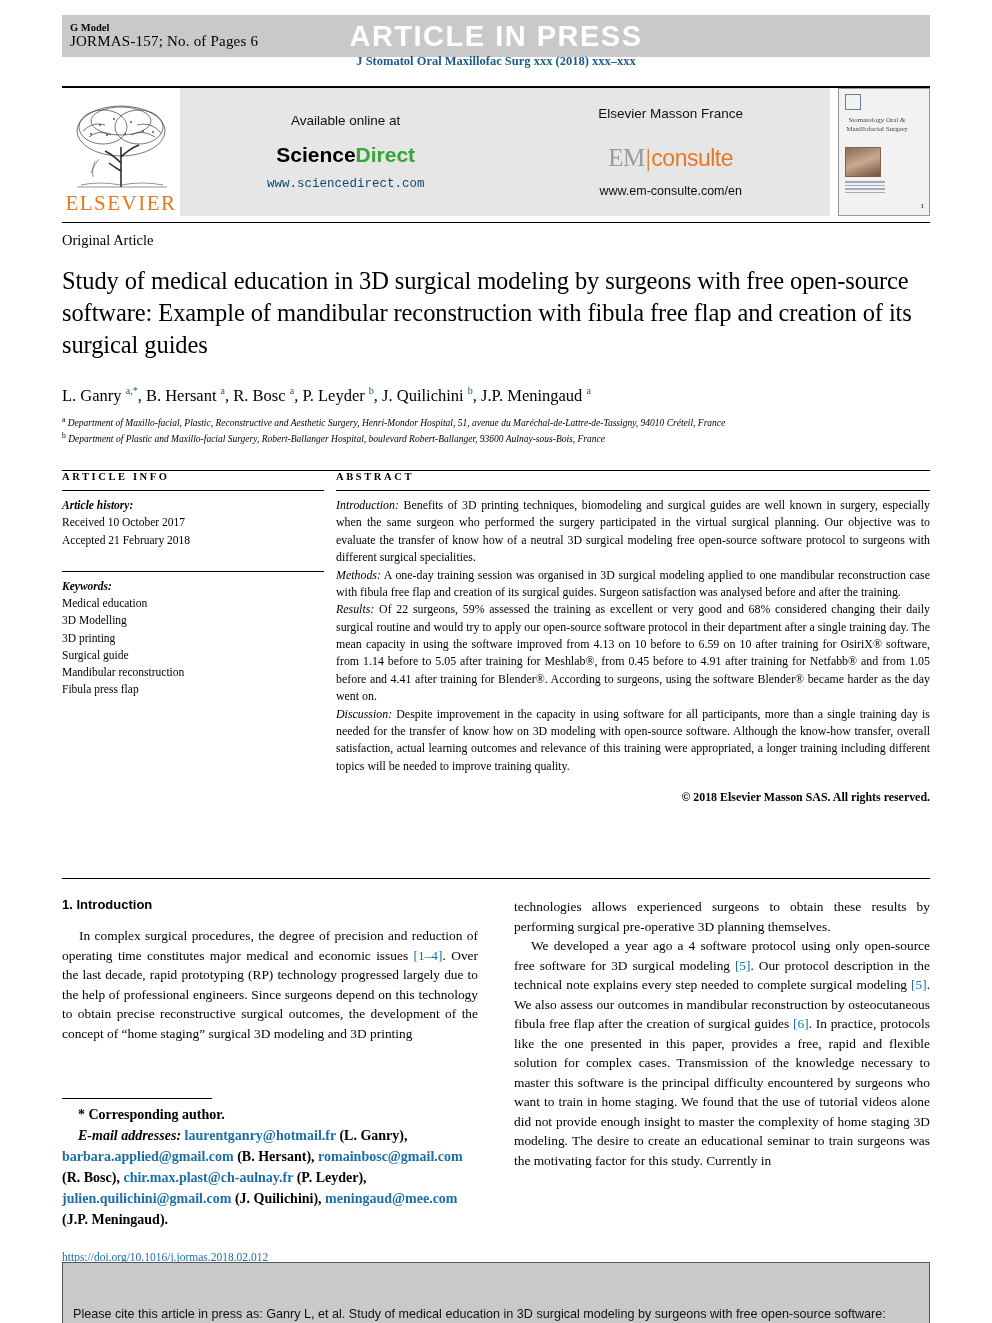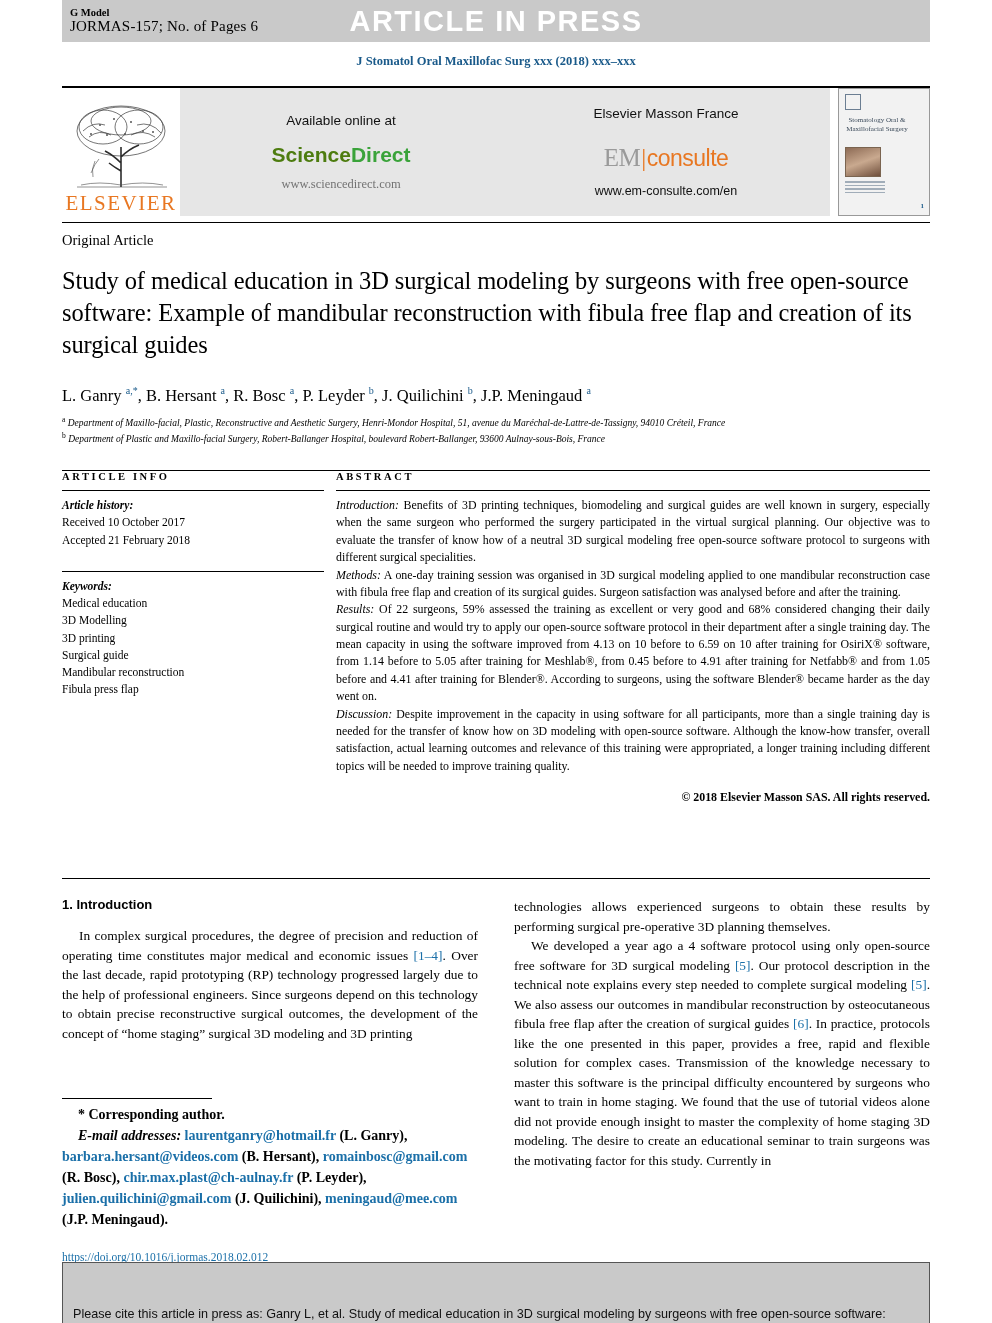--- a/index.html
+++ b/index.html
@@ -19,21 +19,21 @@
     position: relative;
     width: 992px;
     height: 1323px;
     box-sizing: border-box;
   }
 
   
   .topbar {
     position: absolute;
     left: 62px;
-    top: 0;
+    top: 15px;
     width: 868px;
     height: 42px;
     background: #c9c9c9;
     display: flex;
     align-items: center;
   }
   .gmodel {
     margin-left: 8px;
     line-height: 1.12;
   }
@@ -125,26 +125,26 @@
     font-size: 13.5px;
     color: #111;
   }
   .sciencedirect {
     font-family: "Liberation Sans", sans-serif;
     font-size: 21px;
     font-weight: bold;
     margin-top: 9px;
     margin-bottom: 5px;
   }
-  .sd-science { color: #4d7c0f; }
+  .sd-science { color: #000000; }
   .sd-direct { color: #3aa33a; }
   .sd-url {
-    font-family: Liberation Serif, serif;
+    font-family: Liberation Mono, monospace;
     font-size: 12.5px;
-    color: #737373;
+    color: #0c4a6e;
   }
   .em-france {
     font-family: "Liberation Sans", sans-serif;
     font-size: 13.5px;
     color: #111;
   }
   .emconsulte {
     margin-top: 16px;
     margin-bottom: 6px;
     font-family: "Liberation Serif", serif;
@@ -527,21 +527,21 @@
   <div class="footnote">
     <div class="fn-rule"></div>
     <div class="fn-text">
       <span style="padding-left:16px">*</span>
       <span>Corresponding author.</span>
     </div>
     <div class="fn-text">
       <span style="padding-left:16px" class="em">E-mail addresses:</span>
       <span class="lnk">laurentganry@hotmail.fr</span>
       <span>(L. Ganry),</span>
-      <span class="lnk">barbara.hersant@videos.com</span>
+      <span class="lnk">barbara.applied@gmail.com</span>
       <span>(B. Hersant),</span>
       <span class="lnk">romainbosc@gmail.com</span>
       <span>(R. Bosc),</span>
       <span class="lnk">chir.max.plast@ch-aulnay.fr</span>
       <span>(P. Leyder),</span>
       <span class="lnk">julien.quilichini@gmail.com</span>
       <span>(J. Quilichini),</span>
       <span class="lnk">meningaud@mee.com</span>
       <span>(J.P. Meningaud).</span>
     </div>

